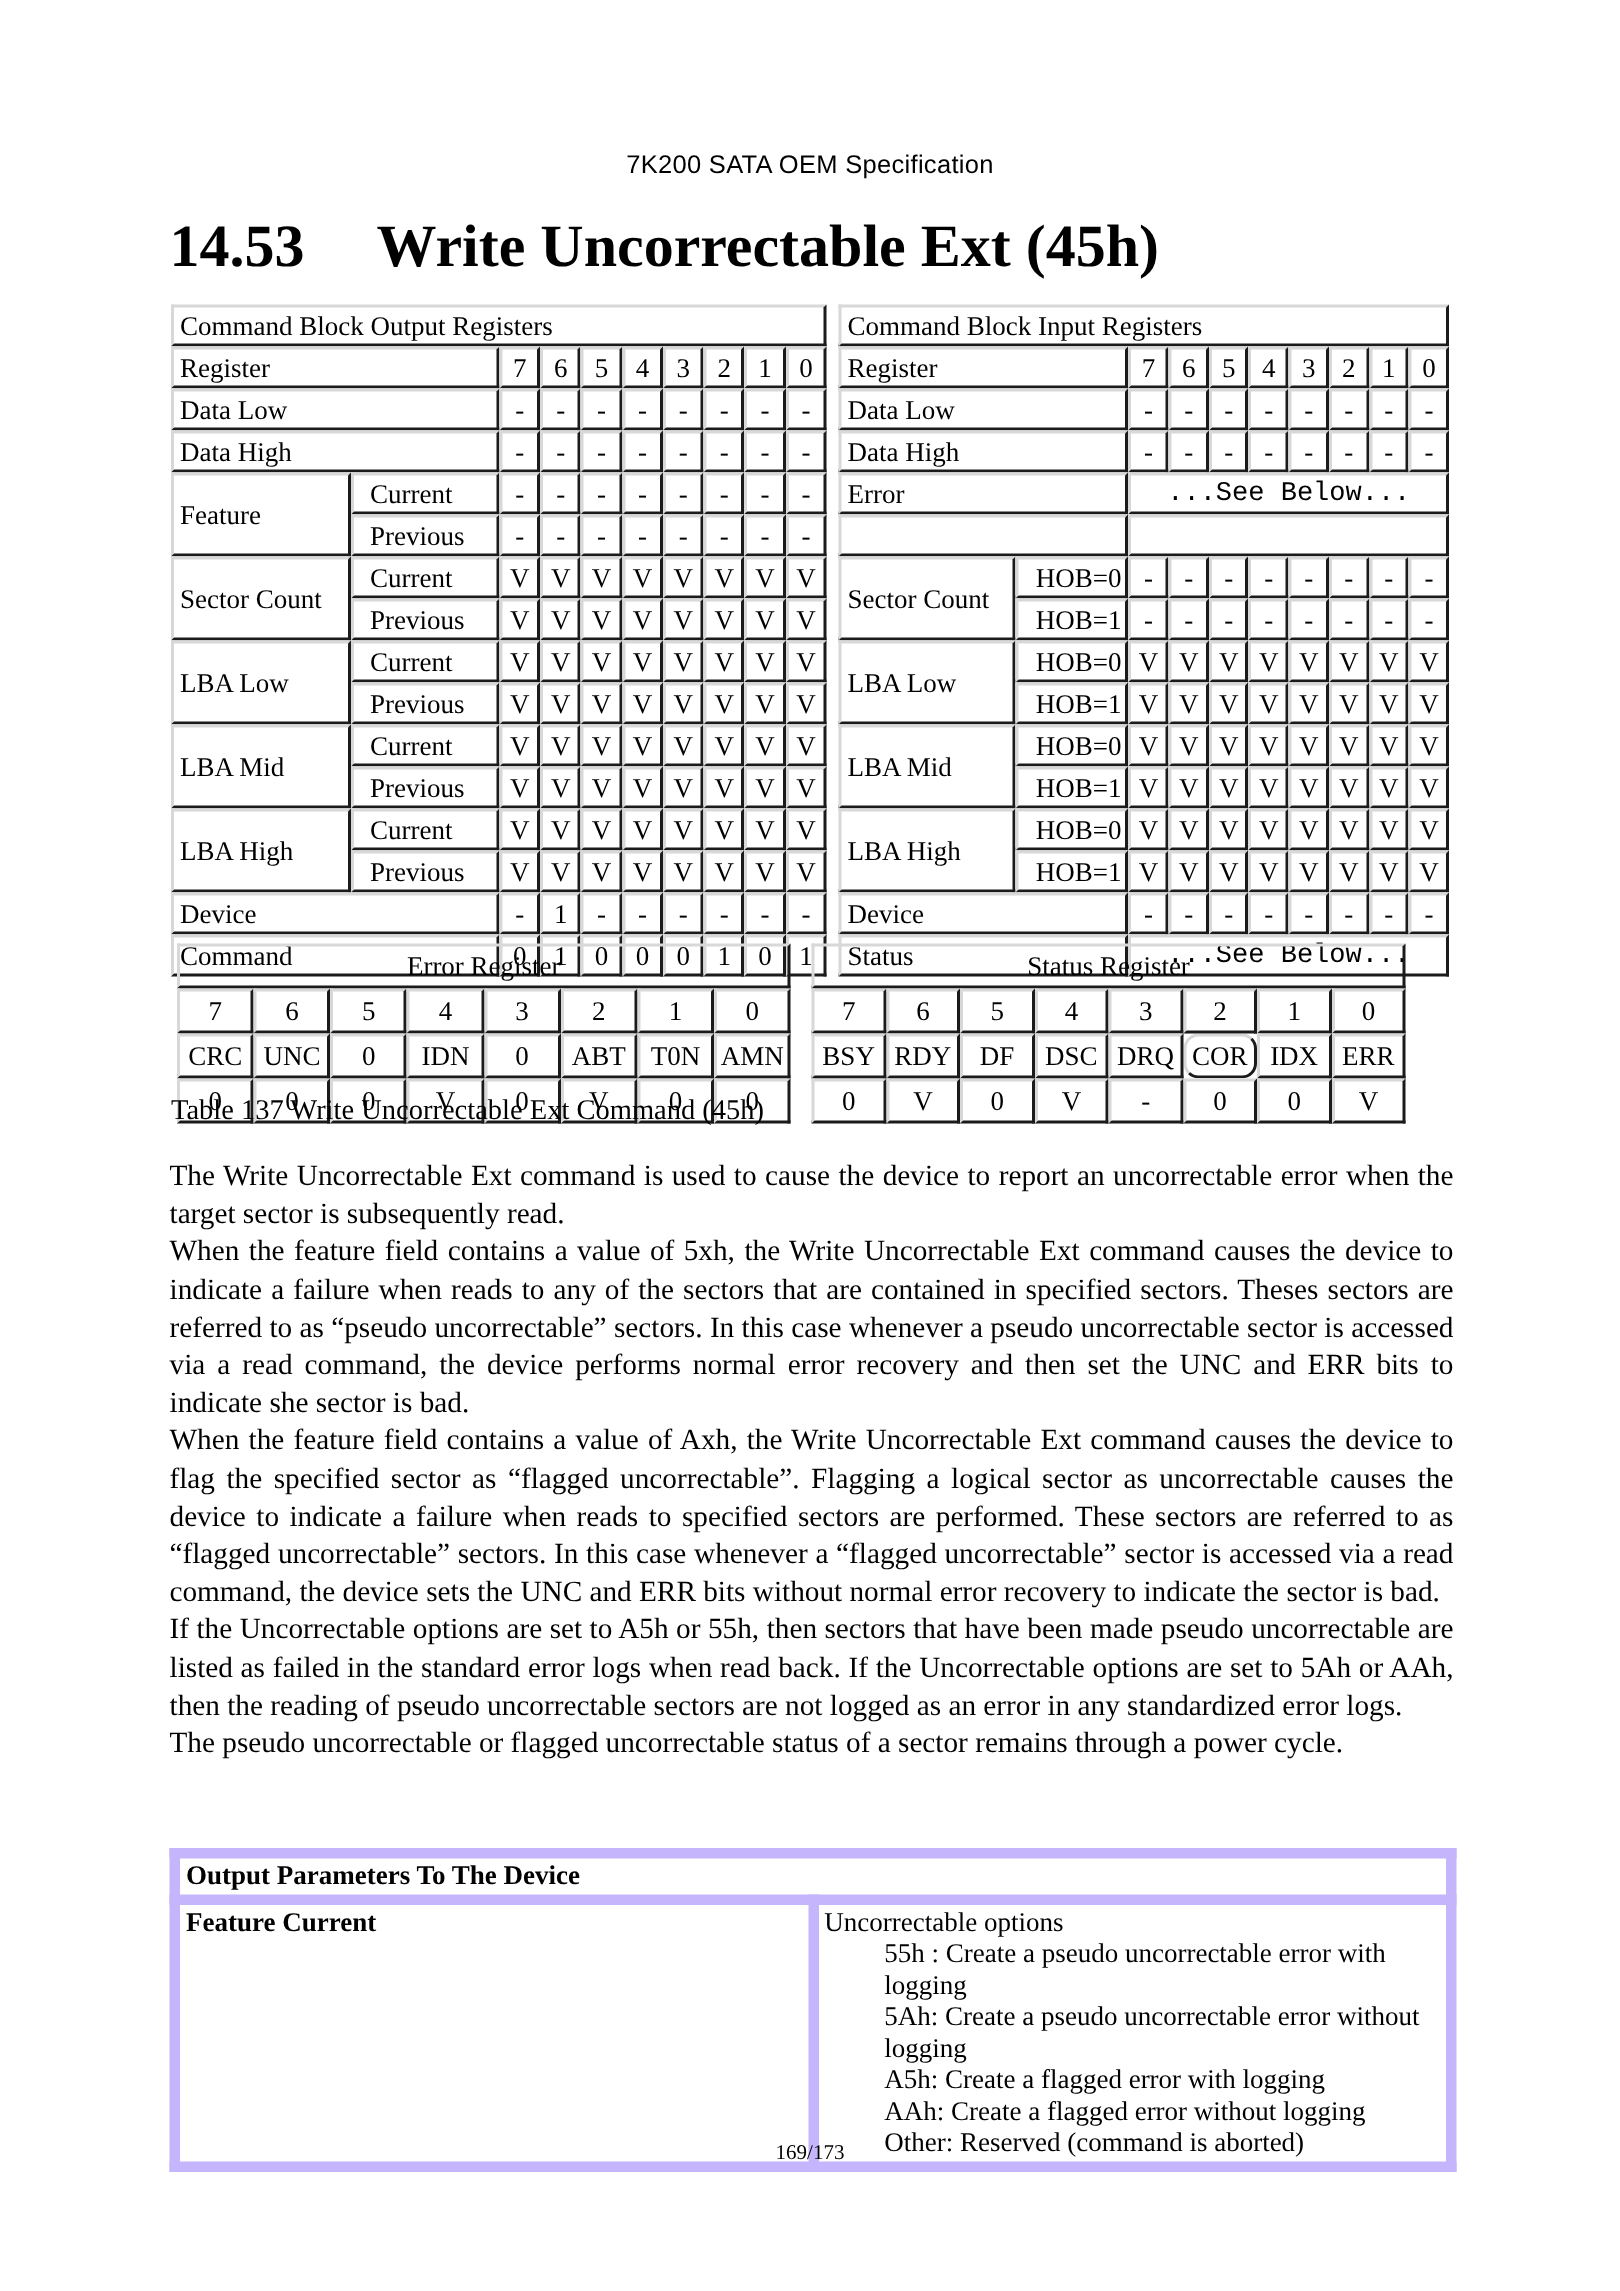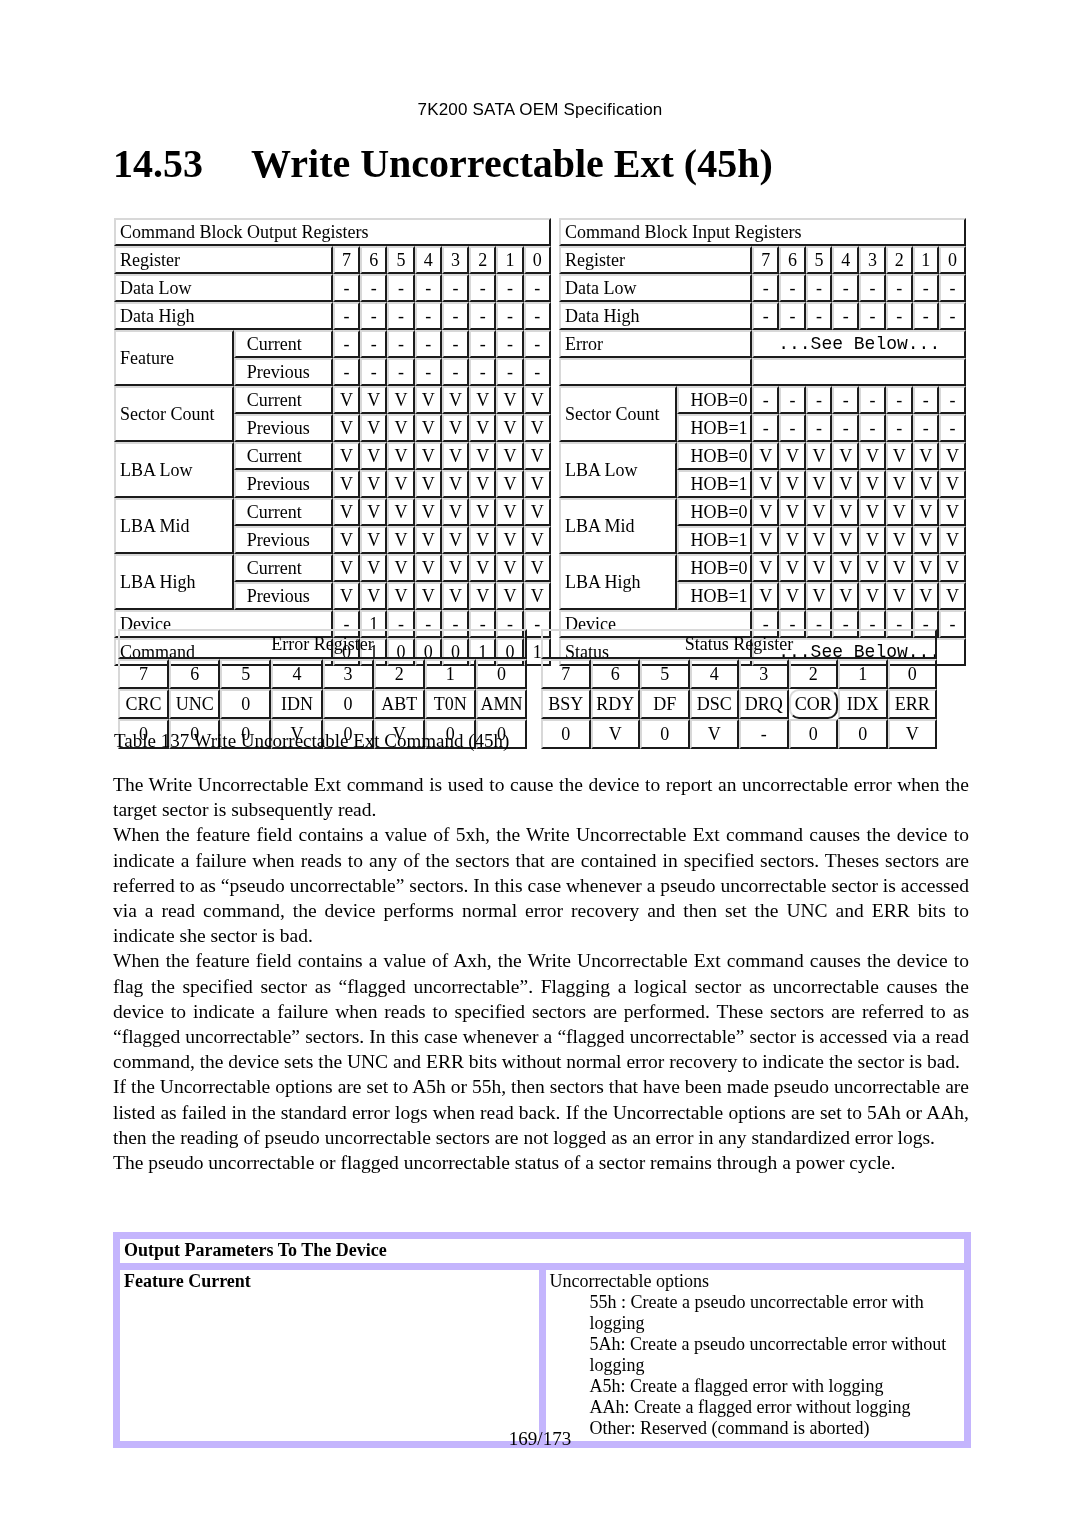--- a/index.html
+++ b/index.html
@@ -43,21 +43,21 @@
     font-size: 40px;
     font-weight: bold;
     white-space: nowrap;
   }
   .sec-head .num { display: inline-block; min-width: 138px; }
 
   
   .regwrap {
     position: absolute;
     left: 114px;
-    top: 218px;
+    top: 203px;
     width: 852px;
     display: flex;
     align-items: flex-start;
   }
   .halftbl { border-collapse: separate; border-spacing: 0; }
   .halftbl.left  { width: 437px; }
   .gap { width: 8px; flex: 0 0 8px; }
   .halftbl.right { width: 407px; }
 
   .halftbl td {
@@ -150,21 +150,21 @@
   .outtbl td.c1 { width: 212px; }
   .outtbl .opt { padding-left: 40px; display: block; }
 
   
   .footer {
     position: absolute;
     left: 0;
     top: 1428px;
     width: 1080px;
     text-align: center;
-    font-size: 19px;
+    font-size: 14px;
   }
 </style>
 </head>
 <body>
 
 <div class="page">
 
   <div class="running-head">7K200 SATA OEM Specification</div>
 
   <div class="sec-head">

